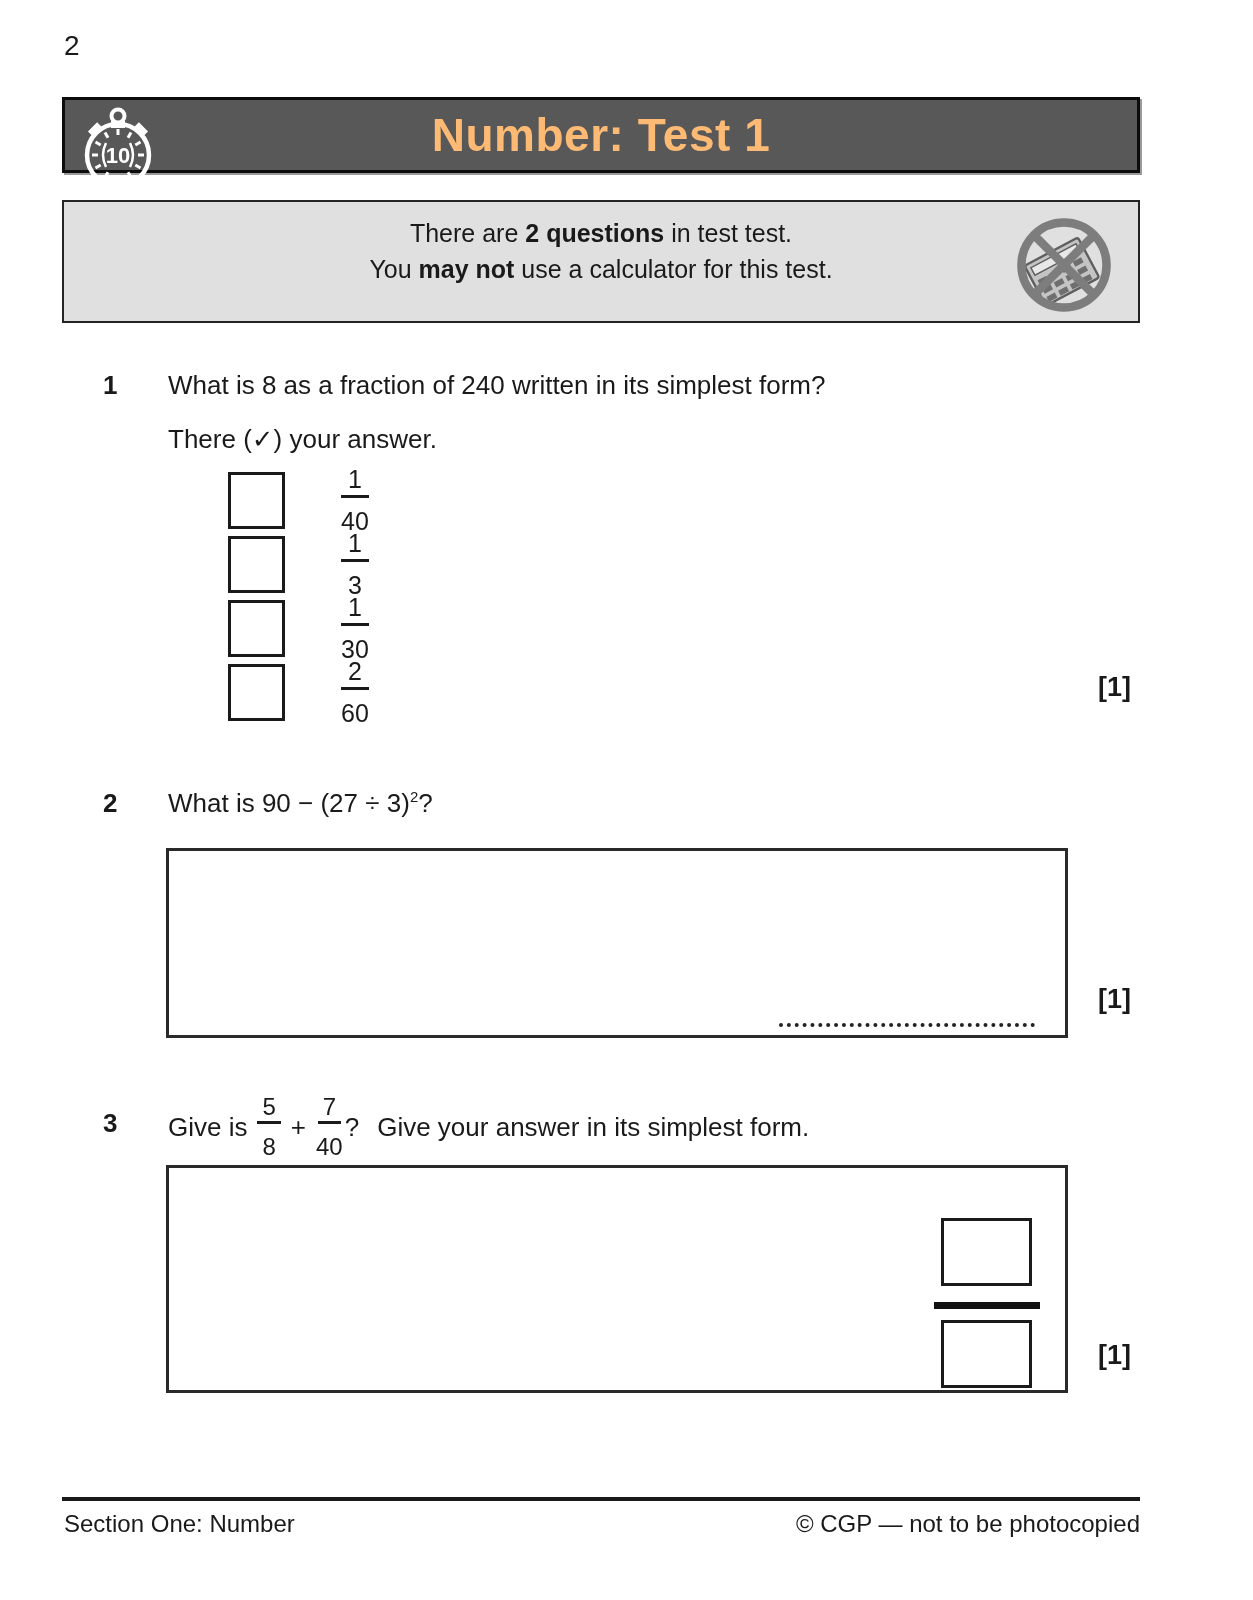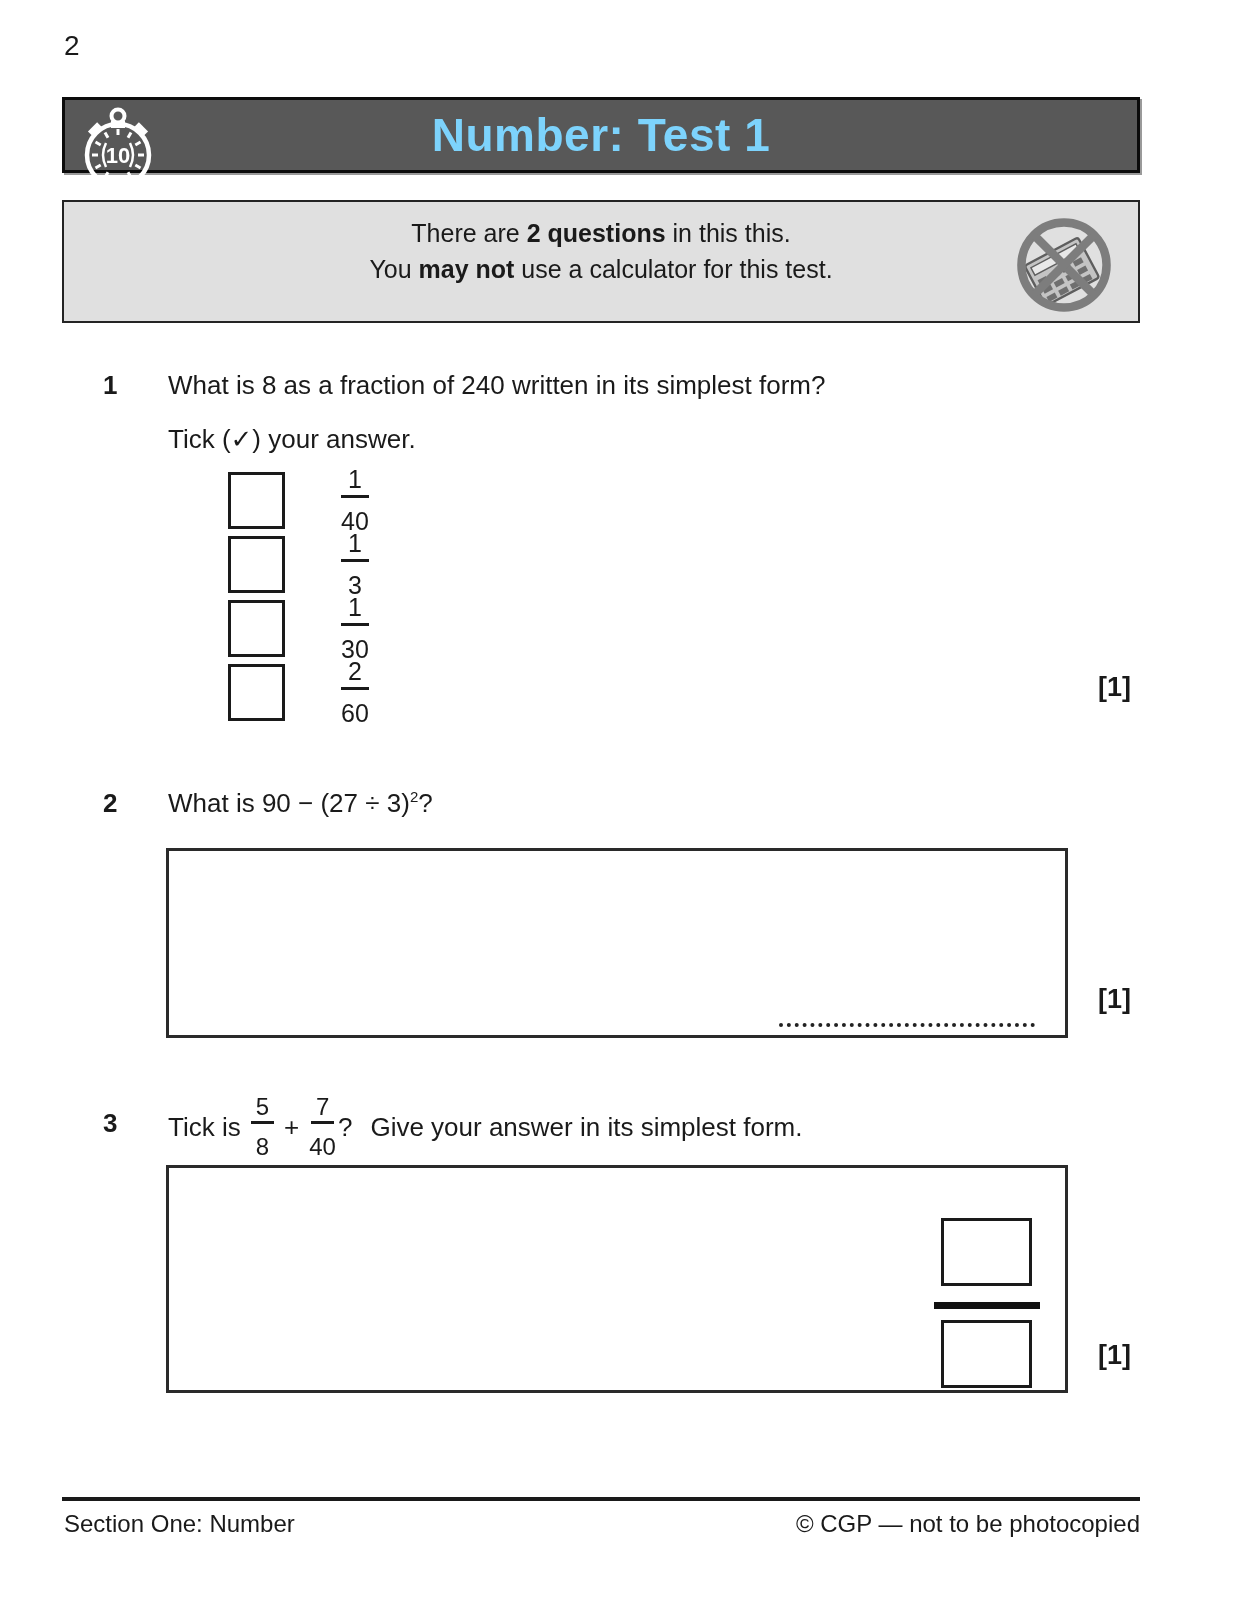--- a/index.html
+++ b/index.html
@@ -23,21 +23,21 @@
   .header-bar {
     position: absolute; left: 62px; top: 97px;
     width: 1078px; height: 76px;
     background: #585858;
     border: 3px solid #0c0c0c;
     box-shadow: 2px 2px 0 #9a9a9a;
     display: flex; align-items: center; justify-content: center;
   }
   .stopwatch { position: absolute; left: 12px; top: 2px; }
   .header-title {
-    color: #7dd3fc; font-size: 46px; font-weight: 700;
+    color: #fdba74; font-size: 46px; font-weight: 700;
     letter-spacing: 0.5px;
   }
   
   .info-box {
     position: absolute; left: 62px; top: 200px;
     width: 1078px; height: 123px;
     background: #e0e0e0;
     border: 2px solid #242424;
     text-align: center;
     padding-top: 13px;
@@ -139,21 +139,21 @@
         <line x1="41" y1="27" x2="41" y2="33" transform="rotate(330 41 53)"></line>
       </g>
       <path d="M29 41 Q23 53 29 65" fill="none" stroke="#ffffff" stroke-width="2.5"></path>
       <path d="M53 41 Q59 53 53 65" fill="none" stroke="#ffffff" stroke-width="2.5"></path>
       <text x="41" y="61" text-anchor="middle" font-size="22" font-weight="700" fill="#ffffff" font-family="Liberation Sans, sans-serif">10</text>
     </svg>
     <div class="header-title">Number: Test 1</div>
   </div>
 
   <div class="info-box">
-    <div><span>There are </span><b>2 questions</b><span> in this this.</span></div>
+    <div><span>There are </span><b>2 questions</b><span> in test test.</span></div>
     <div><span>You </span><b>may not</b><span> use a calculator for this test.</span></div>
     <svg class="no-calc" width="104" height="104" viewBox="0 0 110 110">
       <g transform="rotate(-28 55 62)">
         <rect x="21" y="37" width="64" height="48" rx="3" fill="#c4c4c4" stroke="#5e5e5e" stroke-width="2.5"></rect>
         <rect x="26" y="42" width="54" height="9" fill="#e8e8e8" stroke="#5e5e5e" stroke-width="1.5"></rect>
         <g fill="#6f6f6f">
           <rect x="26" y="57" width="10" height="6"></rect>
             <rect x="40" y="57" width="10" height="6"></rect>
             <rect x="54" y="57" width="10" height="6"></rect>
             <rect x="68" y="57" width="10" height="6"></rect>
@@ -168,21 +168,21 @@
         </g>
       </g>
       <circle cx="55" cy="55" r="45" fill="none" stroke="#7d7d7d" stroke-width="9"></circle>
       <line x1="25" y1="25" x2="85" y2="85" stroke="#7d7d7d" stroke-width="9"></line>
       <line x1="85" y1="25" x2="25" y2="85" stroke="#7d7d7d" stroke-width="9"></line>
     </svg>
   </div>
 
   <div class="q-number" style="top:370px">1</div>
   <div class="q-text" style="top:370px">What is 8 as a fraction of 240 written in its simplest form?</div>
-  <div class="q-text" style="top:424px">Tick (✓) your answer.</div>
+  <div class="q-text" style="top:424px">There (✓) your answer.</div>
 
   <div class="options">
     <div class="option-row">
       <div class="tickbox"></div>
       <span class="frac">
         <span class="num">1</span>
         <span class="den">40</span>
       </span>
     </div>
     <div class="option-row">
@@ -212,21 +212,21 @@
   <div class="q-number" style="top:788px">2</div>
   <div class="q-text" style="top:788px"><span>What is 90 − (27 ÷ 3)</span><sup>2</sup><span>?</span></div>
 
   <div class="answer-box q2-box">
     <div class="answer-dotted-line"></div>
   </div>
   <div class="marks" style="top:984px">[1]</div>
 
   <div class="q-number" style="top:1108px">3</div>
   <div class="q3-line">
-    <span>Tick is</span>
+    <span>Give is</span>
     <span class="frac">
       <span class="num">5</span>
       <span class="den">8</span>
     </span>
     <span>+</span>
     <span class="frac">
       <span class="num">7</span>
       <span class="den">40</span>
     </span>
     <span style="margin-left:-8px">?</span>

